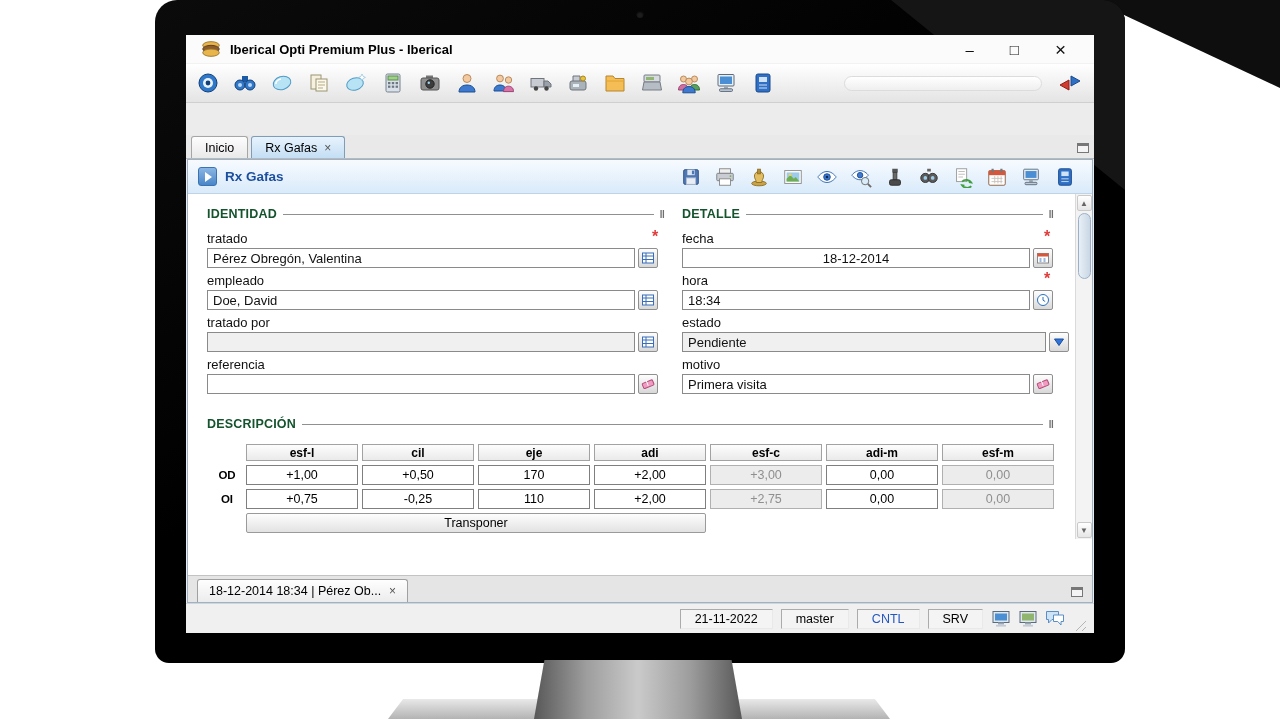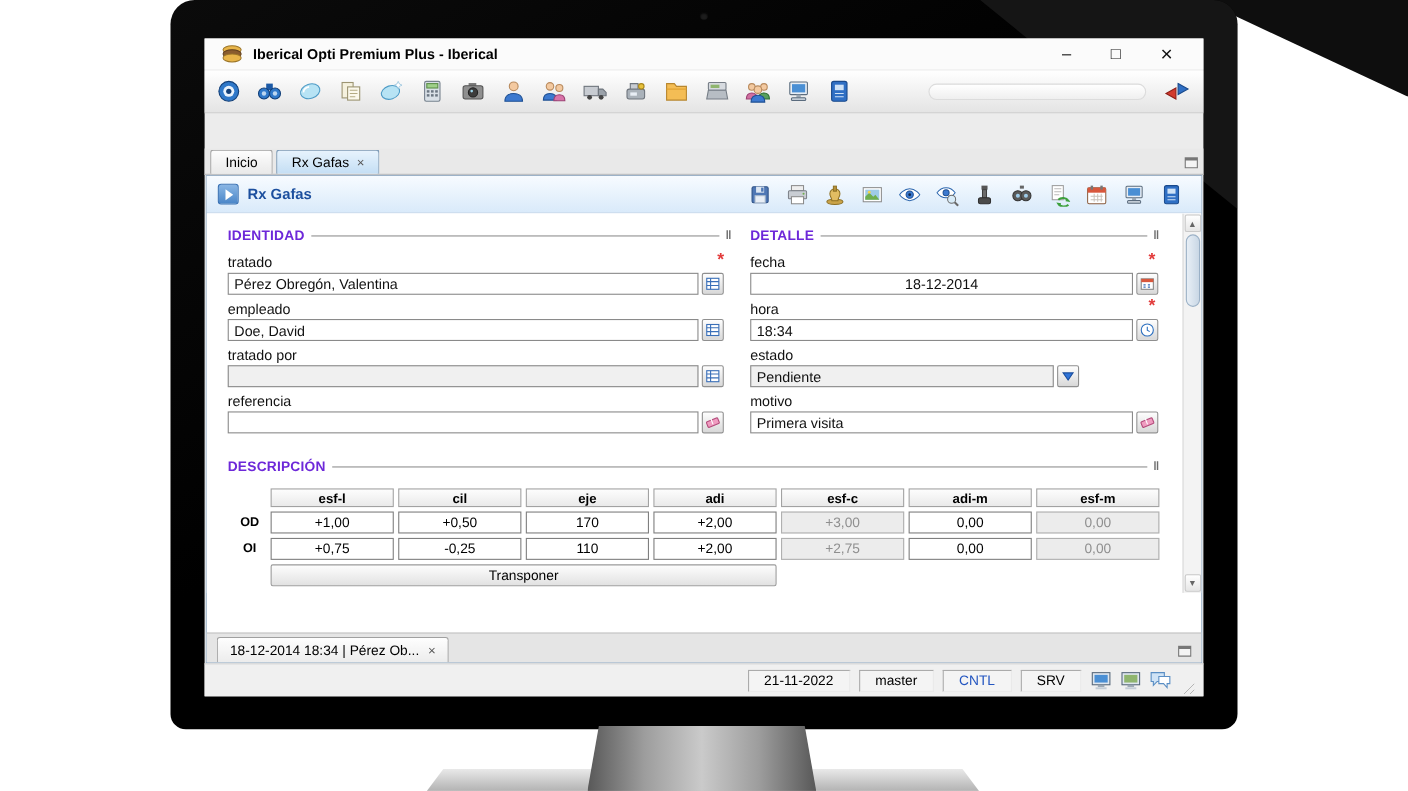--- a/index.html
+++ b/index.html
@@ -64,21 +64,21 @@
     background: linear-gradient(#f7fbff, #d9eafa); border-bottom: 1px solid #bed3e8; }
   .vh-arrow { width: 19px; height: 19px; border-radius: 3px; border: 1px solid #3a72b4;
     background: linear-gradient(#8ab6e4, #4a86c8); display: flex; align-items: center; justify-content: center; }
   .vh-arrow::after { content: ""; border-left: 7px solid #fff; border-top: 5px solid transparent; border-bottom: 5px solid transparent; margin-left: 2px; }
   .vh-title { font-weight: bold; color: #1c4f9e; font-size: 13.5px; }
   .vh-icons { margin-left: auto; display: flex; align-items: center; gap: 12px; padding-right: 6px; }
 
   .form-wrap { flex: 1; min-height: 0; position: relative; background: #fff; overflow: hidden; }
 
   .sec { position: absolute; display: flex; align-items: center; gap: 6px; height: 15px; }
-  .sec-title { font-weight: bold; color: #6d28d9; font-size: 12.5px; letter-spacing: .2px; }
+  .sec-title { font-weight: bold; color: #14532d; font-size: 12.5px; letter-spacing: .2px; }
   .sec-line { flex: 1; border-top: 1px solid #909090; margin-top: 2px; }
   .sec-grip { color: #6e6e6e; font-size: 11px; font-weight: bold; }
 
   .flabel { position: absolute; font-size: 13px; color: #111; }
   .frow { position: absolute; display: flex; align-items: center; gap: 3px; }
   .tinput { height: 20px; border: 1px solid #8a8a8a; background: #fff; padding: 0 5px;
     font: 13px "Liberation Sans", sans-serif; color: #111; }
   .tinput.ro { background: #f0f0f0; }
   .fbtn { width: 20px; height: 20px; border: 1px solid #8f8f8f; border-radius: 2px;
     background: linear-gradient(#fefefe, #d8d8d8); display: inline-flex; align-items: center; justify-content: center; padding: 0; }
@@ -480,21 +480,21 @@
               <button class="fbtn">
                   <svg viewBox="0 0 14 14">
                     <circle cx="7" cy="7" r="5.5" fill="#fff" stroke="#2b6fc0"></circle>
                     <path d="M7 4v3.2l2.2 1.3" stroke="#2b6fc0" fill="none"></path>
                   </svg>
                 </button>
             </div>
 
             <span class="flabel" style="left:494px; top:121px;">estado</span>
             <div class="frow" style="left:494px; top:138px;">
-              <input class="tinput ro" style="width: 276px;" readonly="" value="Pendiente">
+              <input class="tinput ro" style="width: 364px;" readonly="" value="Pendiente">
               <button class="fbtn">
                   <svg viewBox="0 0 14 14">
                     <path d="M2.5 4h9L7 10.5z" fill="#2f74d8" stroke="#1a4e9e"></path>
                   </svg>
                 </button>
             </div>
 
             <span class="flabel" style="left:494px; top:163px;">motivo</span>
             <div class="frow" style="left:494px; top:180px;">
               <input class="tinput" style="width: 348px;" value="Primera visita">

